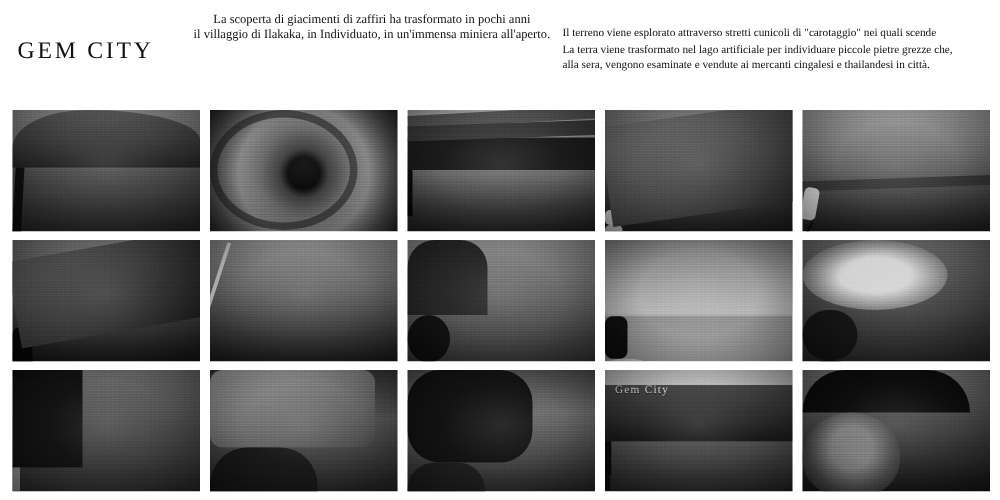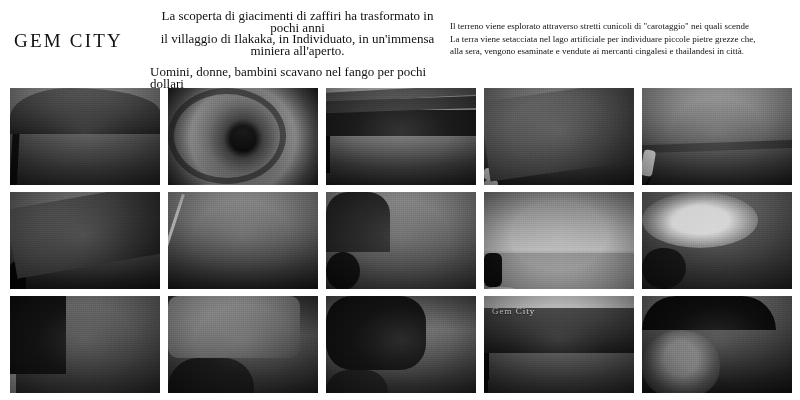--- a/index.html
+++ b/index.html
@@ -37,21 +37,21 @@
     font-size: 19px;
     letter-spacing: 2.2px;
     color: #111;
     font-weight: normal;
   }
   .col-mid {
     position: absolute;
     left: 150px;
     top: 10px;
     width: 295px;
-    font-size: 13px;
+    font-size: 10px;
     line-height: 11.6px;
     color: #111;
   }
   .col-mid .para2 {
     margin-top: 10px;
   }
   .col-mid .center {
     text-align: center;
   }
   .col-right {
@@ -212,27 +212,26 @@
 
   <div class="header">
     <div class="title">GEM CITY</div>
 
     <div class="col-mid">
       <div class="para1">
         <div class="center">La scoperta di giacimenti di zaffiri ha trasformato in pochi anni</div>
         <div class="center">il villaggio di Ilakaka, in Individuato, in un'immensa miniera all'aperto.</div>
       </div>
       <div class="para2">
-        <div>Uomini, donne, bambini scavano nel fango per pochi dollari</div>
       </div>
     </div>
 
     <div class="col-right">
       <span class="line">Il terreno viene esplorato attraverso stretti cunicoli di "carotaggio" nei quali scende</span>
-      <span class="line">La terra viene setacciata nel lago artificiale per individuare piccole pietre grezze che,</span>
+      <span class="line">La terra viene trasformato nel lago artificiale per individuare piccole pietre grezze che,</span>
       <span class="line">alla sera, vengono esaminate e vendute ai mercanti cingalesi e thailandesi in città.</span>
     </div>
   </div>
 
   <div class="grid">
 
     <div class="cell p11">
       <div class="bank"></div>
       <div class="pole-a"></div>
 

